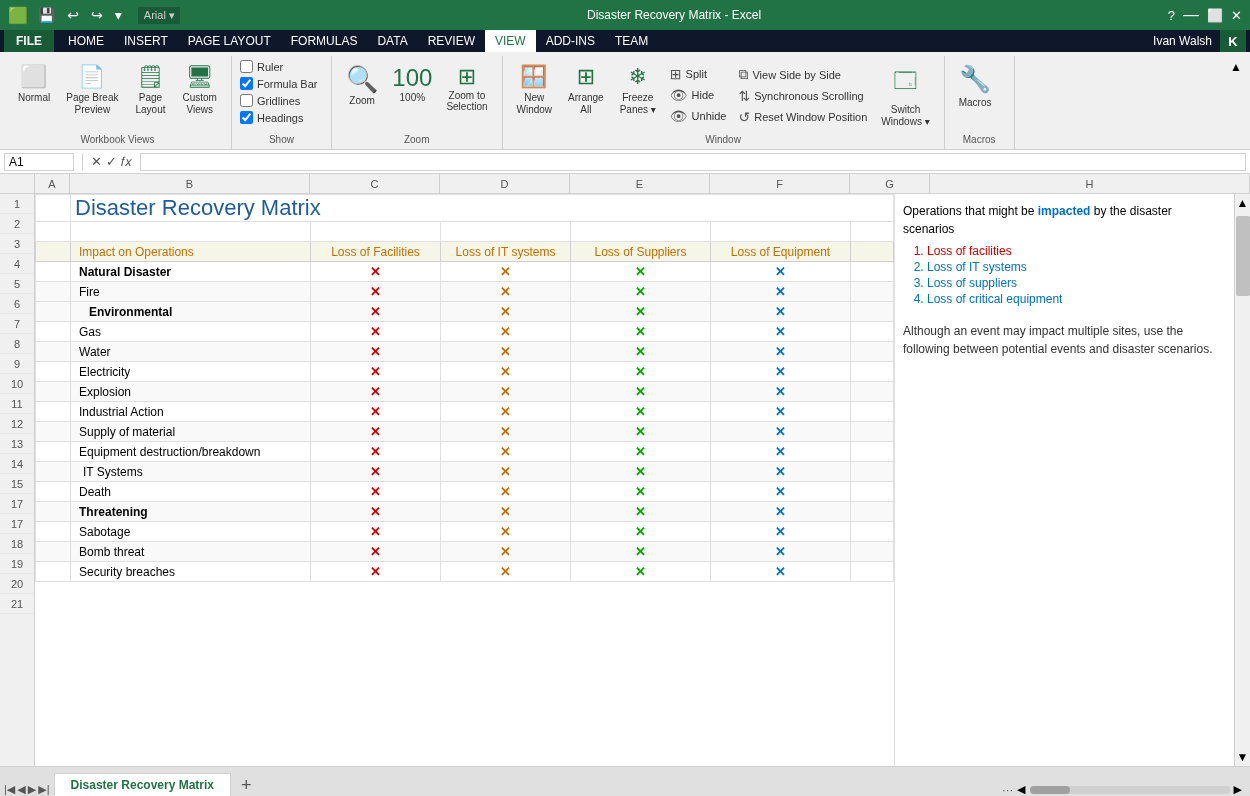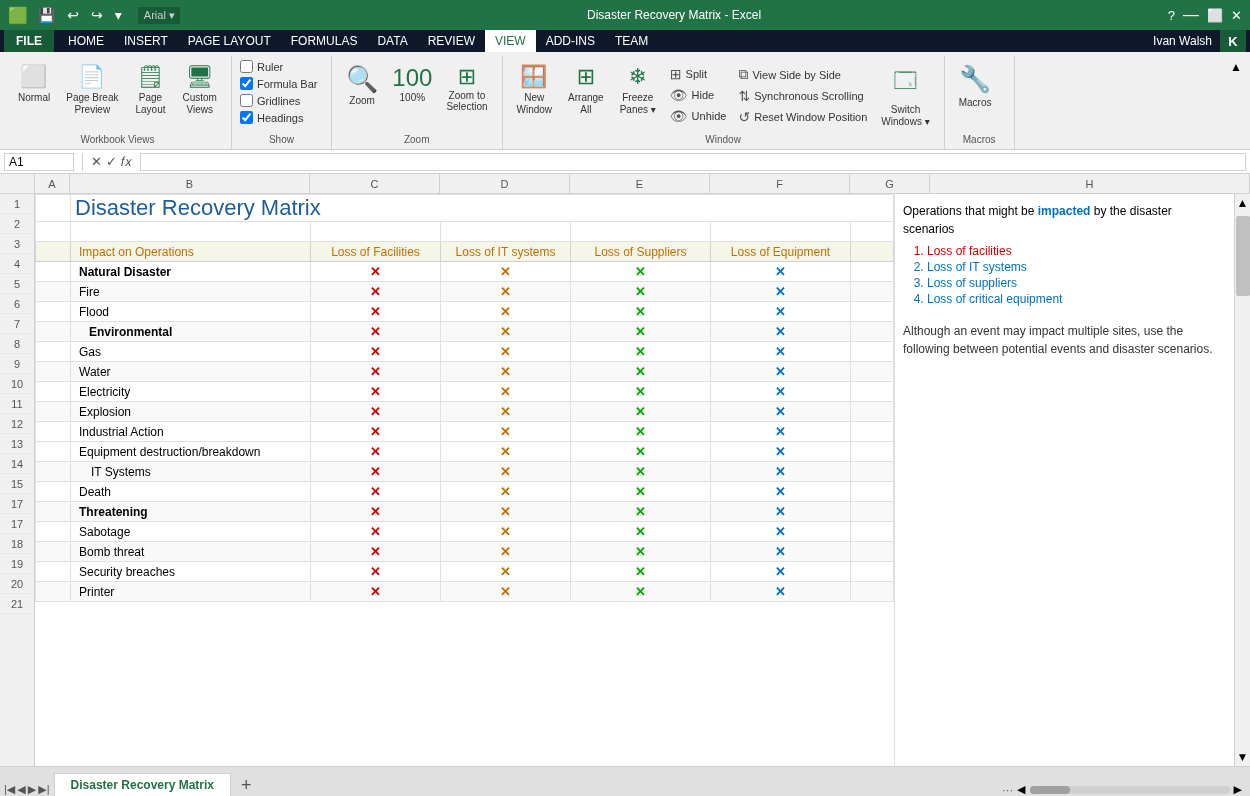--- a/index.html
+++ b/index.html
@@ -602,170 +602,161 @@
         <tr style="background:#f9f9f9;margin-left:12px;">
           <td style="border:1px solid #e0e0e0;"></td>
           <td style="padding-left:8px; border:1px solid #e0e0e0;">Fire</td>
           <td style="text-align:center; border:1px solid #e0e0e0;"><span class="x-red">✕</span></td>
           <td style="text-align:center; border:1px solid #e0e0e0;"><span class="x-orange">✕</span></td>
           <td style="text-align:center; border:1px solid #e0e0e0;"><span class="x-green">✕</span></td>
           <td style="text-align:center; border:1px solid #e0e0e0;"><span class="x-blue">✕</span></td>
           <td style="border:1px solid #e0e0e0;"></td>
         </tr>
 
+
+        <tr style="background:#f9f9f9;">
+          <td style="border:1px solid #e0e0e0;"></td>
+          <td style="padding-left:18px; font-weight:bold; border:1px solid #e0e0e0;">Environmental</td>
+          <td style="text-align:center; border:1px solid #e0e0e0;"><span class="x-red">✕</span></td>
+          <td style="text-align:center; border:1px solid #e0e0e0;"><span class="x-orange">✕</span></td>
+          <td style="text-align:center; border:1px solid #e0e0e0;"><span class="x-green">✕</span></td>
+          <td style="text-align:center; border:1px solid #e0e0e0;"><span class="x-blue">✕</span></td>
+          <td style="border:1px solid #e0e0e0;"></td>
+        </tr>
+
         <tr>
           <td style="border:1px solid #e0e0e0;"></td>
-          <td style="padding-left:8px; border:1px solid #e0e0e0;">Flood</td>
+          <td style="padding-left:8px; border:1px solid #e0e0e0;">Gas</td>
           <td style="text-align:center; border:1px solid #e0e0e0;"><span class="x-red">✕</span></td>
           <td style="text-align:center; border:1px solid #e0e0e0;"><span class="x-orange">✕</span></td>
           <td style="text-align:center; border:1px solid #e0e0e0;"><span class="x-green">✕</span></td>
           <td style="text-align:center; border:1px solid #e0e0e0;"><span class="x-blue">✕</span></td>
           <td style="border:1px solid #e0e0e0;"></td>
         </tr>
 
         <tr style="background:#f9f9f9;">
           <td style="border:1px solid #e0e0e0;"></td>
-          <td style="padding-left:18px; font-weight:bold; border:1px solid #e0e0e0;">Environmental</td>
+          <td style="padding-left:8px; border:1px solid #e0e0e0;">Water</td>
           <td style="text-align:center; border:1px solid #e0e0e0;"><span class="x-red">✕</span></td>
           <td style="text-align:center; border:1px solid #e0e0e0;"><span class="x-orange">✕</span></td>
           <td style="text-align:center; border:1px solid #e0e0e0;"><span class="x-green">✕</span></td>
           <td style="text-align:center; border:1px solid #e0e0e0;"><span class="x-blue">✕</span></td>
           <td style="border:1px solid #e0e0e0;"></td>
         </tr>
 
         <tr>
           <td style="border:1px solid #e0e0e0;"></td>
-          <td style="padding-left:8px; border:1px solid #e0e0e0;">Gas</td>
+          <td style="padding-left:8px; border:1px solid #e0e0e0;">Electricity</td>
           <td style="text-align:center; border:1px solid #e0e0e0;"><span class="x-red">✕</span></td>
           <td style="text-align:center; border:1px solid #e0e0e0;"><span class="x-orange">✕</span></td>
           <td style="text-align:center; border:1px solid #e0e0e0;"><span class="x-green">✕</span></td>
           <td style="text-align:center; border:1px solid #e0e0e0;"><span class="x-blue">✕</span></td>
           <td style="border:1px solid #e0e0e0;"></td>
         </tr>
 
         <tr style="background:#f9f9f9;">
           <td style="border:1px solid #e0e0e0;"></td>
-          <td style="padding-left:8px; border:1px solid #e0e0e0;">Water</td>
+          <td style="padding-left:8px; border:1px solid #e0e0e0;">Explosion</td>
           <td style="text-align:center; border:1px solid #e0e0e0;"><span class="x-red">✕</span></td>
           <td style="text-align:center; border:1px solid #e0e0e0;"><span class="x-orange">✕</span></td>
           <td style="text-align:center; border:1px solid #e0e0e0;"><span class="x-green">✕</span></td>
           <td style="text-align:center; border:1px solid #e0e0e0;"><span class="x-blue">✕</span></td>
           <td style="border:1px solid #e0e0e0;"></td>
         </tr>
 
         <tr>
           <td style="border:1px solid #e0e0e0;"></td>
-          <td style="padding-left:8px; border:1px solid #e0e0e0;">Electricity</td>
+          <td style="padding-left:8px; border:1px solid #e0e0e0;">Industrial Action</td>
           <td style="text-align:center; border:1px solid #e0e0e0;"><span class="x-red">✕</span></td>
           <td style="text-align:center; border:1px solid #e0e0e0;"><span class="x-orange">✕</span></td>
           <td style="text-align:center; border:1px solid #e0e0e0;"><span class="x-green">✕</span></td>
           <td style="text-align:center; border:1px solid #e0e0e0;"><span class="x-blue">✕</span></td>
           <td style="border:1px solid #e0e0e0;"></td>
         </tr>
 
         <tr style="background:#f9f9f9;">
           <td style="border:1px solid #e0e0e0;"></td>
-          <td style="padding-left:8px; border:1px solid #e0e0e0;">Explosion</td>
+          <td style="padding-left:8px; border:1px solid #e0e0e0;">Supply of material</td>
           <td style="text-align:center; border:1px solid #e0e0e0;"><span class="x-red">✕</span></td>
           <td style="text-align:center; border:1px solid #e0e0e0;"><span class="x-orange">✕</span></td>
           <td style="text-align:center; border:1px solid #e0e0e0;"><span class="x-green">✕</span></td>
           <td style="text-align:center; border:1px solid #e0e0e0;"><span class="x-blue">✕</span></td>
           <td style="border:1px solid #e0e0e0;"></td>
         </tr>
 
         <tr>
           <td style="border:1px solid #e0e0e0;"></td>
-          <td style="padding-left:8px; border:1px solid #e0e0e0;">Industrial Action</td>
-          <td style="text-align:center; border:1px solid #e0e0e0;"><span class="x-red">✕</span></td>
-          <td style="text-align:center; border:1px solid #e0e0e0;"><span class="x-orange">✕</span></td>
-          <td style="text-align:center; border:1px solid #e0e0e0;"><span class="x-green">✕</span></td>
-          <td style="text-align:center; border:1px solid #e0e0e0;"><span class="x-blue">✕</span></td>
-          <td style="border:1px solid #e0e0e0;"></td>
-        </tr>
-
+          <td style="padding-left:8px; border:1px solid #e0e0e0;">Equipment destruction/breakdown</td>
+          <td style="text-align:center; border:1px solid #e0e0e0;"><span class="x-red">✕</span></td>
+          <td style="text-align:center; border:1px solid #e0e0e0;"><span class="x-orange">✕</span></td>
+          <td style="text-align:center; border:1px solid #e0e0e0;"><span class="x-green">✕</span></td>
+          <td style="text-align:center; border:1px solid #e0e0e0;"><span class="x-blue">✕</span></td>
+          <td style="border:1px solid #e0e0e0;"></td>
+        </tr>
+
+        <tr style="background:#f9f9f9;">
+          <td style="border:1px solid #e0e0e0;"></td>
+          <td style="padding-left:12px; border:1px solid #e0e0e0;">IT Systems</td>
+          <td style="text-align:center; border:1px solid #e0e0e0;"><span class="x-red">✕</span></td>
+          <td style="text-align:center; border:1px solid #e0e0e0;"><span class="x-orange">✕</span></td>
+          <td style="text-align:center; border:1px solid #e0e0e0;"><span class="x-green">✕</span></td>
+          <td style="text-align:center; border:1px solid #e0e0e0;"><span class="x-blue">✕</span></td>
+          <td style="border:1px solid #e0e0e0;"></td>
+        </tr>
 
         <tr>
           <td style="border:1px solid #e0e0e0;"></td>
-          <td style="padding-left:8px; border:1px solid #e0e0e0;">Equipment destruction/breakdown</td>
+          <td style="padding-left:8px; border:1px solid #e0e0e0;">Death</td>
           <td style="text-align:center; border:1px solid #e0e0e0;"><span class="x-red">✕</span></td>
           <td style="text-align:center; border:1px solid #e0e0e0;"><span class="x-orange">✕</span></td>
           <td style="text-align:center; border:1px solid #e0e0e0;"><span class="x-green">✕</span></td>
           <td style="text-align:center; border:1px solid #e0e0e0;"><span class="x-blue">✕</span></td>
           <td style="border:1px solid #e0e0e0;"></td>
         </tr>
 
         <tr style="background:#f9f9f9;">
           <td style="border:1px solid #e0e0e0;"></td>
-          <td style="padding-left:20px; border:1px solid #e0e0e0;">IT Systems</td>
+          <td style="padding-left:8px; font-weight:bold; border:1px solid #e0e0e0;">Threatening</td>
           <td style="text-align:center; border:1px solid #e0e0e0;"><span class="x-red">✕</span></td>
           <td style="text-align:center; border:1px solid #e0e0e0;"><span class="x-orange">✕</span></td>
           <td style="text-align:center; border:1px solid #e0e0e0;"><span class="x-green">✕</span></td>
           <td style="text-align:center; border:1px solid #e0e0e0;"><span class="x-blue">✕</span></td>
           <td style="border:1px solid #e0e0e0;"></td>
         </tr>
 
         <tr>
           <td style="border:1px solid #e0e0e0;"></td>
-          <td style="padding-left:8px; border:1px solid #e0e0e0;">Death</td>
+          <td style="padding-left:8px; border:1px solid #e0e0e0;">Sabotage</td>
           <td style="text-align:center; border:1px solid #e0e0e0;"><span class="x-red">✕</span></td>
           <td style="text-align:center; border:1px solid #e0e0e0;"><span class="x-orange">✕</span></td>
           <td style="text-align:center; border:1px solid #e0e0e0;"><span class="x-green">✕</span></td>
           <td style="text-align:center; border:1px solid #e0e0e0;"><span class="x-blue">✕</span></td>
           <td style="border:1px solid #e0e0e0;"></td>
         </tr>
 
         <tr style="background:#f9f9f9;">
           <td style="border:1px solid #e0e0e0;"></td>
-          <td style="padding-left:8px; font-weight:bold; border:1px solid #e0e0e0;">Threatening</td>
+          <td style="padding-left:8px; border:1px solid #e0e0e0;">Bomb threat</td>
           <td style="text-align:center; border:1px solid #e0e0e0;"><span class="x-red">✕</span></td>
           <td style="text-align:center; border:1px solid #e0e0e0;"><span class="x-orange">✕</span></td>
           <td style="text-align:center; border:1px solid #e0e0e0;"><span class="x-green">✕</span></td>
           <td style="text-align:center; border:1px solid #e0e0e0;"><span class="x-blue">✕</span></td>
           <td style="border:1px solid #e0e0e0;"></td>
         </tr>
 
         <tr>
           <td style="border:1px solid #e0e0e0;"></td>
-          <td style="padding-left:8px; border:1px solid #e0e0e0;">Sabotage</td>
-          <td style="text-align:center; border:1px solid #e0e0e0;"><span class="x-red">✕</span></td>
-          <td style="text-align:center; border:1px solid #e0e0e0;"><span class="x-orange">✕</span></td>
-          <td style="text-align:center; border:1px solid #e0e0e0;"><span class="x-green">✕</span></td>
-          <td style="text-align:center; border:1px solid #e0e0e0;"><span class="x-blue">✕</span></td>
-          <td style="border:1px solid #e0e0e0;"></td>
-        </tr>
-
-        <tr style="background:#f9f9f9;">
-          <td style="border:1px solid #e0e0e0;"></td>
-          <td style="padding-left:8px; border:1px solid #e0e0e0;">Bomb threat</td>
-          <td style="text-align:center; border:1px solid #e0e0e0;"><span class="x-red">✕</span></td>
-          <td style="text-align:center; border:1px solid #e0e0e0;"><span class="x-orange">✕</span></td>
-          <td style="text-align:center; border:1px solid #e0e0e0;"><span class="x-green">✕</span></td>
-          <td style="text-align:center; border:1px solid #e0e0e0;"><span class="x-blue">✕</span></td>
-          <td style="border:1px solid #e0e0e0;"></td>
-        </tr>
-
-        <tr>
-          <td style="border:1px solid #e0e0e0;"></td>
           <td style="padding-left:8px; border:1px solid #e0e0e0;">Security breaches</td>
           <td style="text-align:center; border:1px solid #e0e0e0;"><span class="x-red">✕</span></td>
           <td style="text-align:center; border:1px solid #e0e0e0;"><span class="x-orange">✕</span></td>
           <td style="text-align:center; border:1px solid #e0e0e0;"><span class="x-green">✕</span></td>
           <td style="text-align:center; border:1px solid #e0e0e0;"><span class="x-blue">✕</span></td>
           <td style="border:1px solid #e0e0e0;"></td>
         </tr>
 
-        <tr style="background:#f9f9f9;">
-          <td style="border:1px solid #e0e0e0;"></td>
-          <td style="padding-left:8px; border:1px solid #e0e0e0;">Printer</td>
-          <td style="text-align:center; border:1px solid #e0e0e0;"><span class="x-red">✕</span></td>
-          <td style="text-align:center; border:1px solid #e0e0e0;"><span class="x-orange">✕</span></td>
-          <td style="text-align:center; border:1px solid #e0e0e0;"><span class="x-green">✕</span></td>
-          <td style="text-align:center; border:1px solid #e0e0e0;"><span class="x-blue">✕</span></td>
-          <td style="border:1px solid #e0e0e0;"></td>
-        </tr>
       </tbody>
         </table>
     </div>
 
     <div class="side-panel">
       <p>
         Operations that might be <span style="color:#0070c0; font-weight:bold;">impacted</span> by the disaster scenarios
       </p>
       <ol>
         <li style="color:#cc0000; margin-bottom:2px;">Loss of facilities</li>

